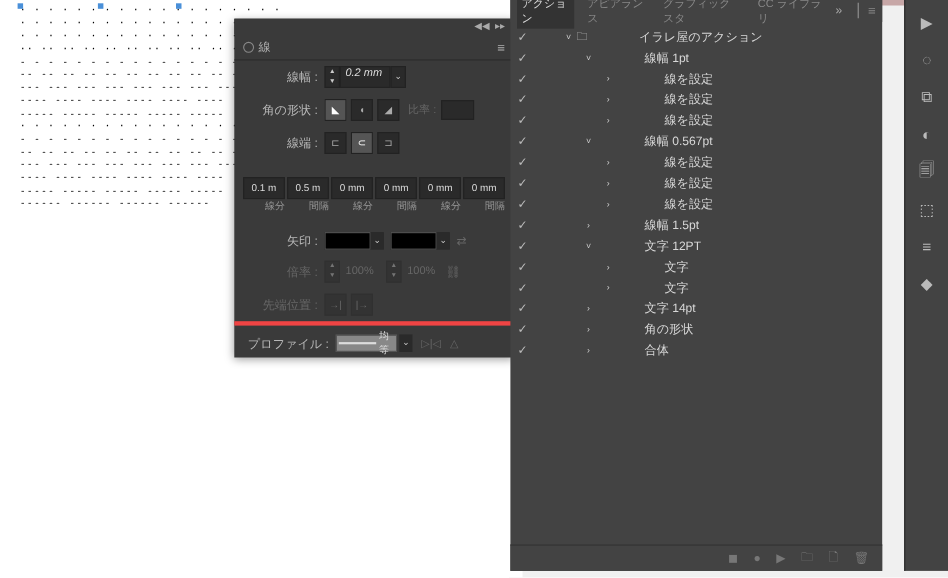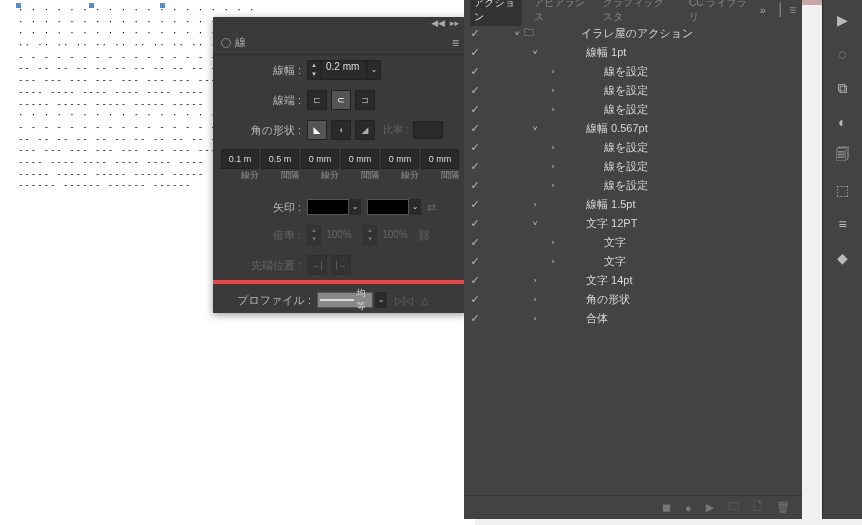--- a/index.html
+++ b/index.html
@@ -9,39 +9,39 @@
 .sel-handle { position:absolute; width:5px; height:5px; background:#4a90d9; }
 .dash-row { white-space:nowrap; font-family:monospace; font-size:9px; letter-spacing:1px; color:#000; line-height:1.3; }
 
 #stroke-panel { position:absolute; left:213px; top:17px; width:254px; background:#3a3a3a; color:#b0b0b0; font-size:11px; box-shadow:0 2px 8px rgba(0,0,0,.4); }
 .panel-top { height:14px; background:#3a3a3a; position:relative; }
 .panel-top .dbl-arrow { position:absolute; right:22px; top:1px; font-size:9px; color:#aaa; }
 .panel-top .close { position:absolute; right:8px; top:1px; font-size:9px; color:#aaa; }
 .panel-tab { display:flex; align-items:center; padding:4px 8px; border-bottom:1px solid #2a2a2a; }
 .panel-tab .dot { width:10px; height:10px; border:1px solid #888; border-radius:50%; margin-right:4px; }
 .panel-menu { margin-left:auto; font-size:12px; }
-.row { display:flex; align-items:center; padding:5px 20px; min-height:26px; }
+.row { display:flex; align-items:center; padding:5px 8px; min-height:26px; }
 .row .label { width:68px; text-align:right; margin-right:6px; color:#b8b8b8; }
 .num-field { display:flex; align-items:center; }
 .stepper { width:14px; height:20px; background:#2a2a2a; display:flex; flex-direction:column; border:1px solid #222; }
 .stepper span { flex:1; font-size:6px; text-align:center; line-height:8px; color:#ccc; }
-.num-input { width:46px; height:20px; background:#2a2a2a; border:1px solid #222; color:#ddd; padding:0 4px; font-size:10px; }
+.num-input { width:46px; height:20px; background:#2a2a2a; border:1px solid #222; color:#ddd; padding:0 4px; font-size:10px;font-style:italic; }
 .unit-dd { width:14px; height:20px; background:#2a2a2a; border:1px solid #222; font-size:8px; color:#ccc; text-align:center; line-height:18px; }
 .btn-group { display:flex; gap:4px; }
 .icon-btn { width:20px; height:20px; background:#2a2a2a; border:1px solid #222; display:flex; align-items:center; justify-content:center; font-size:9px; color:#aaa; }
 .icon-btn.active { background:#555; color:#fff; }
 .icon-btn.disabled { opacity:.4; }
 .ratio-label { font-size:10px; color:#666; margin-left:8px; }
 .ratio-field { width:30px; height:18px; background:#2a2a2a; border:1px solid #222; margin-left:4px; }
 .check { margin-right:4px; }
 .dash-right { margin-left:auto; display:flex; gap:4px; }
 .dash-pattern-btn { width:24px; height:16px; border:1px solid #555; font-size:8px; display:flex; align-items:center; justify-content:center; color:#888; }
 .dash-pattern-btn.active { border-color:#ccc; color:#ddd; }
 .dash-fields { display:flex; gap:2px; padding:4px 8px 0; }
-.dash-cell { flex:1; }
+.dash-cell { flex:1;margin-top:12px; }
 .dash-cell input { width:100%; height:20px; background:#2a2a2a; border:1px solid #222; color:#ddd; text-align:center; font-size:9px; }
 .dash-labels { display:flex; gap:2px; padding:0 8px 6px; }
 .dash-labels span { flex:1; text-align:right; font-size:9px; color:#999; }
 .arrow-swatch { width:42px; height:16px; background:#000; border:1px solid #555; }
 .arrow-dd { width:12px; height:16px; background:#2a2a2a; font-size:8px; color:#ccc; text-align:center; line-height:16px; }
 .swap-ic { margin-left:6px; font-size:11px; color:#666; }
 .scale-field { display:flex; align-items:center; }
 .scale-field .stepper { opacity:.4; }
 .scale-field .val { width:36px; height:18px; font-size:10px; color:#666; text-align:center; line-height:18px; }
 .link-ic { font-size:11px; color:#666; margin-left:4px; }
@@ -117,37 +117,37 @@
       <div class="stepper">
           <span>▲</span>
           <span>▼</span>
         </div>
       <div class="num-input">0.2 mm</div>
       <div class="unit-dd">⌄</div>
     </div>
   </div>
 
   <div class="row">
+    <span class="label">角の形状 :</span>
+    <div class="btn-group">
+      <div class="icon-btn active">◣</div>
+      <div class="icon-btn">◖</div>
+      <div class="icon-btn">◢</div>
+    </div>
+    <span class="ratio-label">比率 :</span>
+    <div class="ratio-field"></div>
+  </div>
+
+  <div class="row">
     <span class="label">線端 :</span>
     <div class="btn-group">
       <div class="icon-btn">⊏</div>
       <div class="icon-btn active">⊂</div>
       <div class="icon-btn">⊐</div>
     </div>
-  </div>
-
-  <div class="row">
-    <span class="label">角の形状 :</span>
-    <div class="btn-group">
-      <div class="icon-btn active">◣</div>
-      <div class="icon-btn">◖</div>
-      <div class="icon-btn">◢</div>
-    </div>
-    <span class="ratio-label">比率 :</span>
-    <div class="ratio-field"></div>
   </div>
 
 
 
   <div class="dash-fields" id="dash-fields">
       <div class="dash-cell"><input value="0.1 m" style=""></div>
       <div class="dash-cell"><input value="0.5 m" style=""></div>
       <div class="dash-cell"><input value="0 mm" style=""></div>
       <div class="dash-cell"><input value="0 mm" style=""></div>
       <div class="dash-cell"><input value="0 mm" style=""></div>

